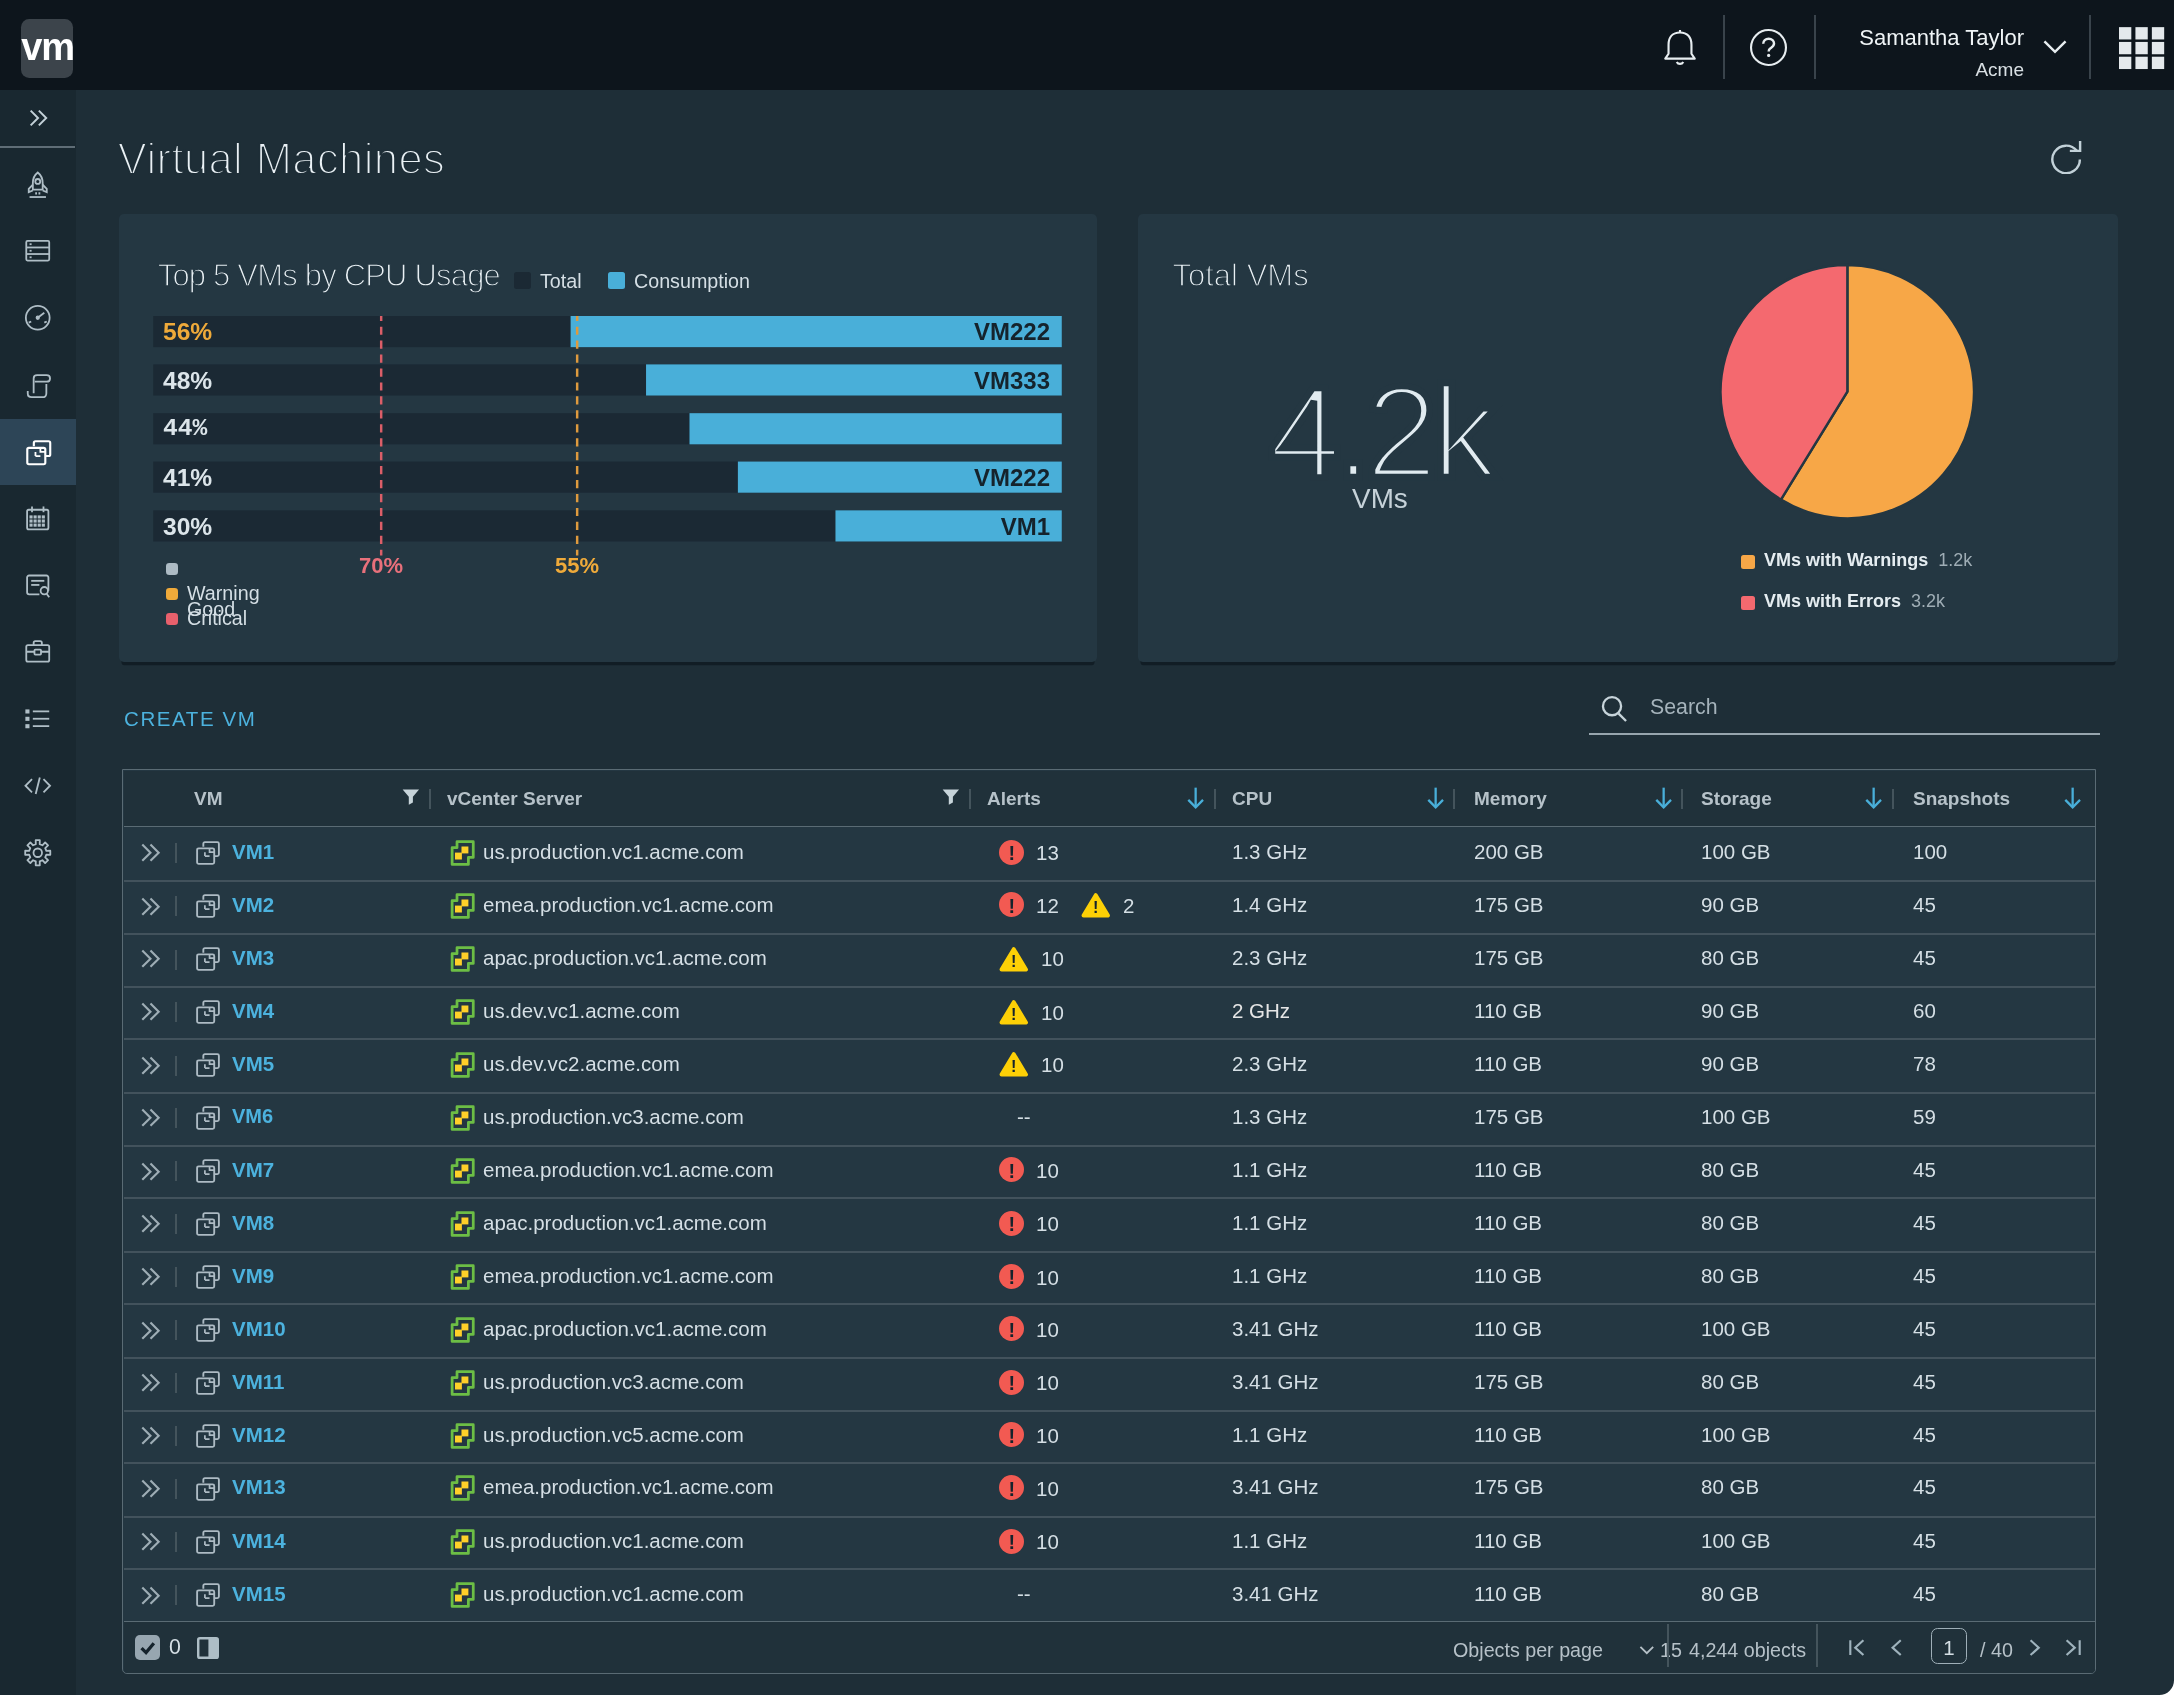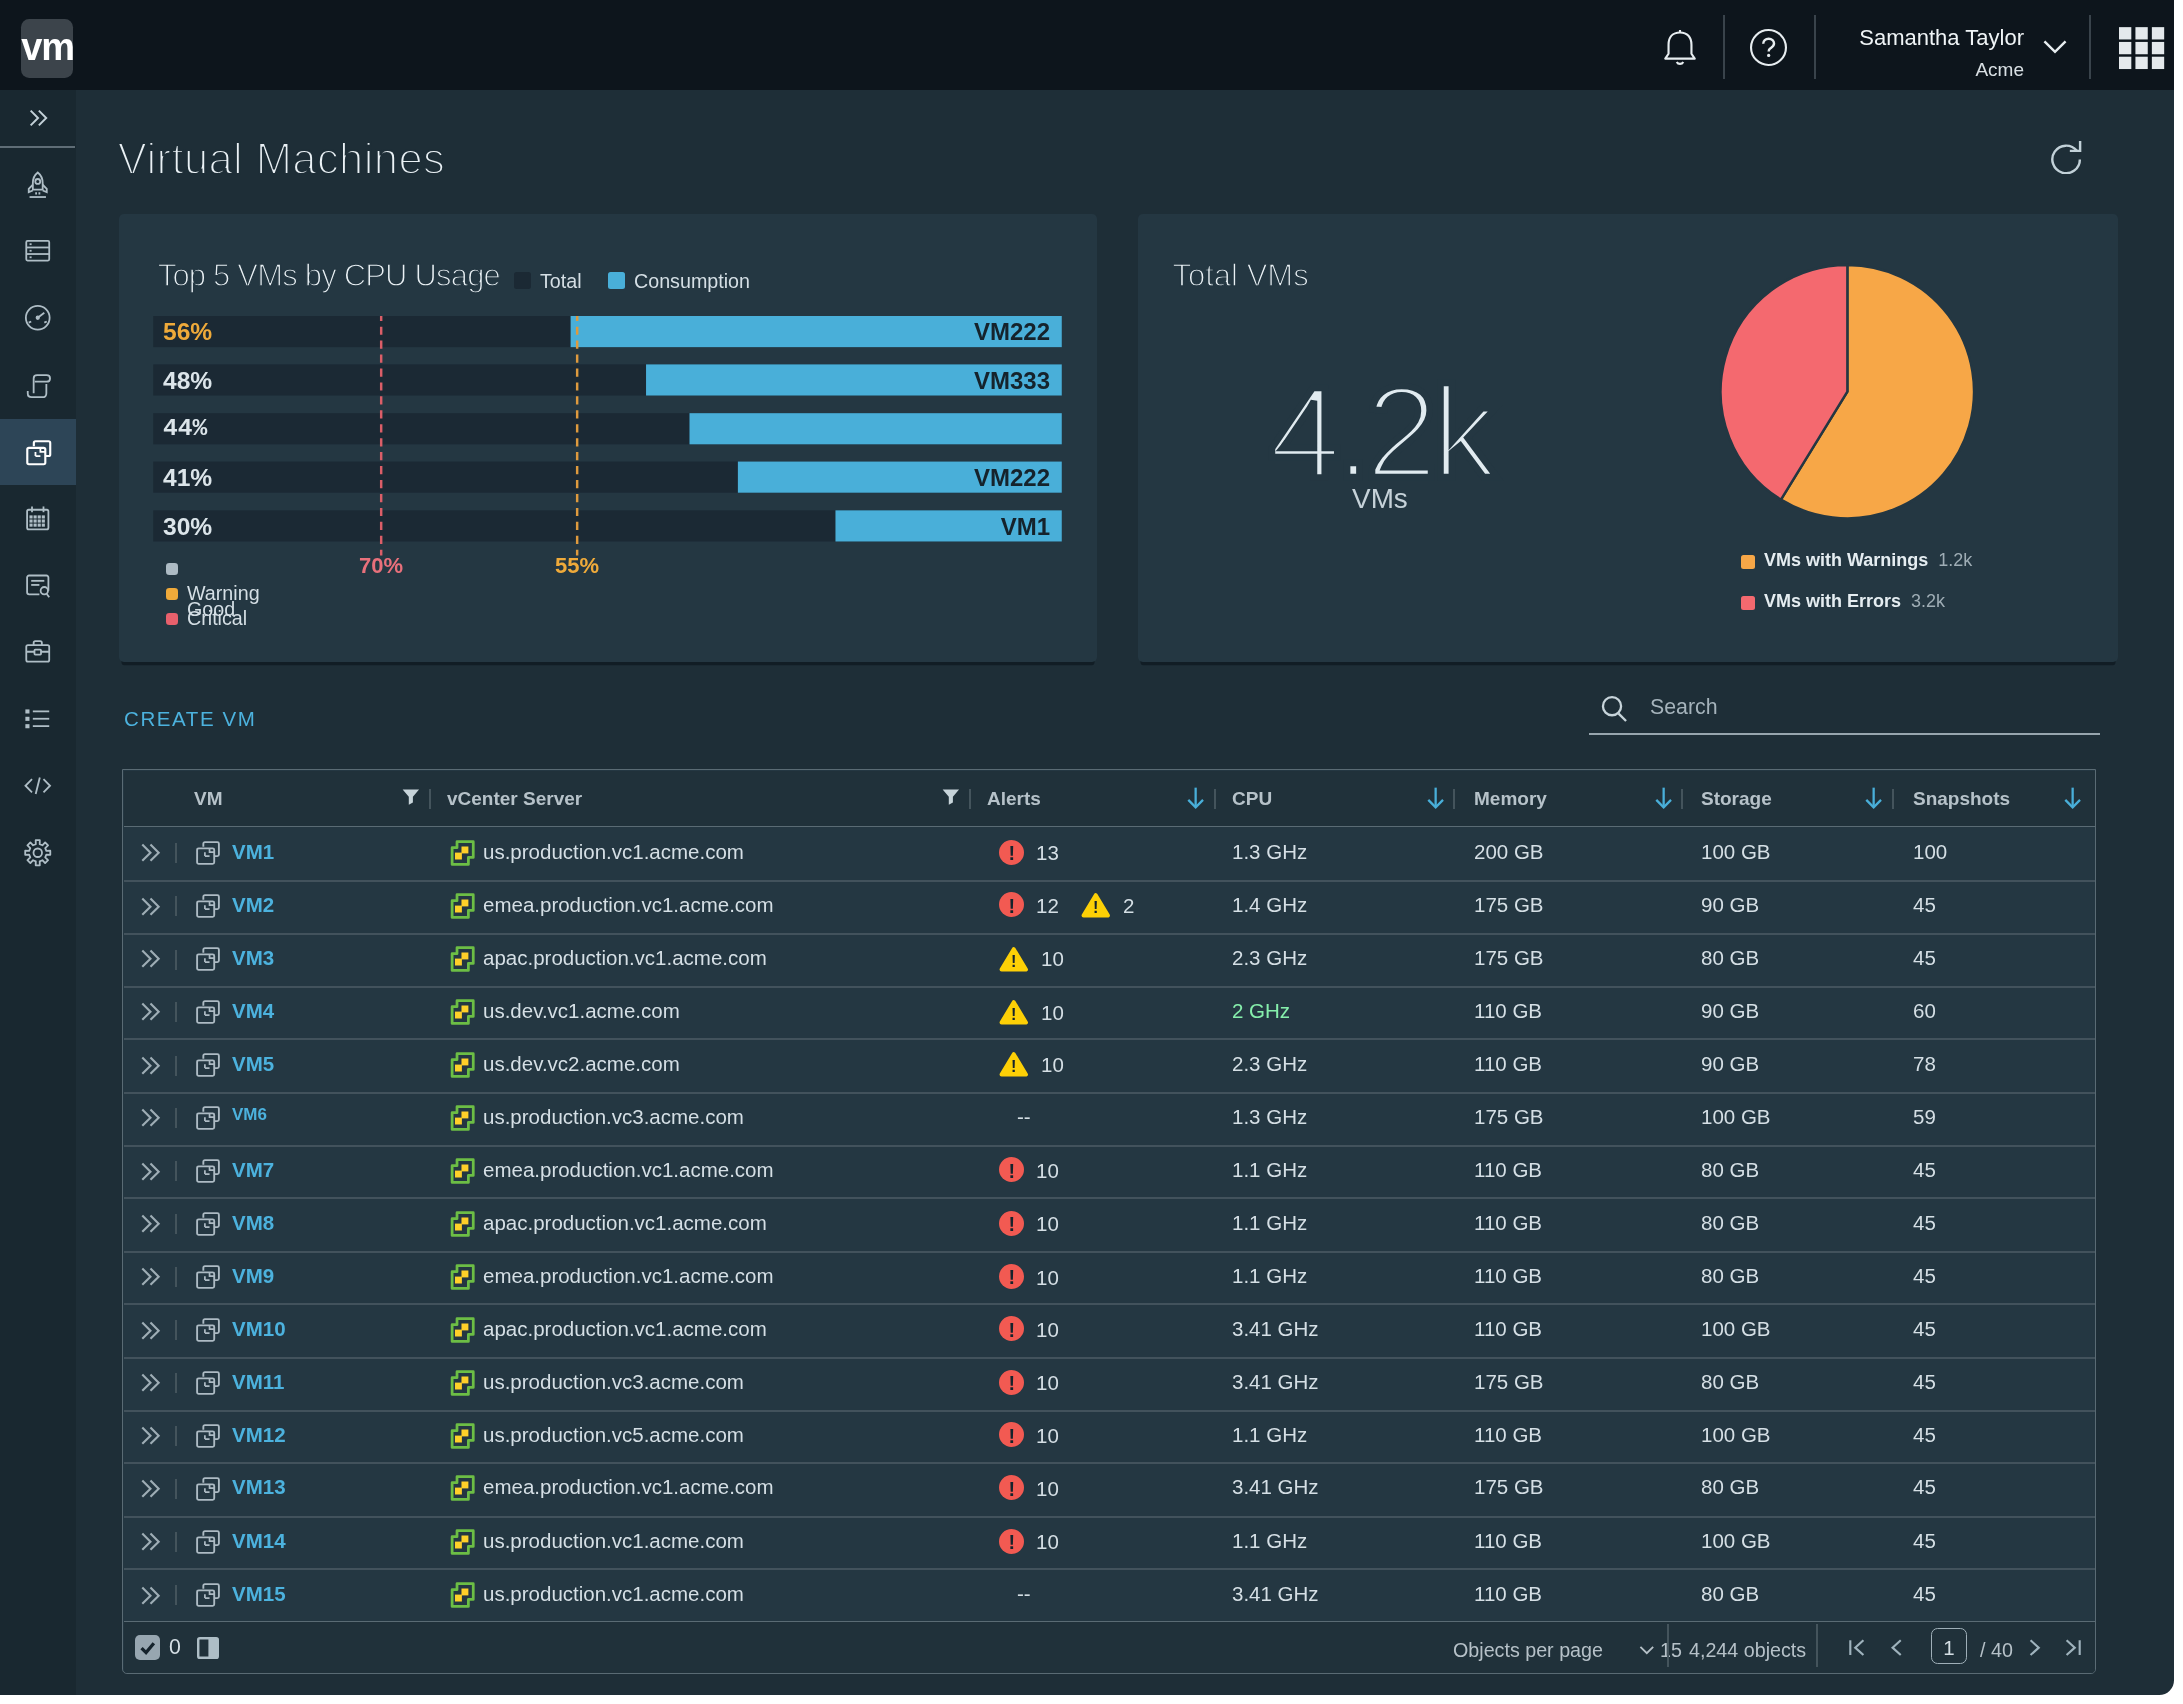--- a/index.html
+++ b/index.html
@@ -336,21 +336,21 @@
 <path d="M8.5 2 L28.5 2 L28.5 21.5 L22.5 21.5 L22.5 30 L2.5 30 L2.5 9.5 L8.5 9.5 Z" fill="none" stroke="#6CBE45" stroke-width="3.4" stroke-linejoin="round"></path>
 <rect x="14" y="8" width="8.5" height="8.5" fill="#FFD029"></rect>
       <rect x="6" y="15.5" width="8.5" height="8.5" fill="#FFD029"></rect>
     </svg>
 <div class="abs" style="left:483px;top:999px;font-size:20.5px;color:#D5DFE5;">us.dev.vc1.acme.com</div>
 <svg class="abs" style="left:999px;top:999px;" width="29.5" height="26" viewBox="0 0 36 32">
       <path d="M18 4 L33 29 L3 29 Z" fill="#FDD006" stroke="#FDD006" stroke-width="5" stroke-linejoin="round"></path>
       <text x="18" y="26" text-anchor="middle" font-size="20" font-weight="bold" fill="#15232C">!</text>
     </svg>
     <div class="abs" style="left:1041px;top:1001px;font-size:20.5px;color:#D5DFE5;">10</div>
-<div class="abs" style="left:1232px;top:999px;font-size:20.5px;color:#86efac;">2 GHz</div>
+<div class="abs" style="left:1232px;top:999px;font-size:20.5px;color:#e5e5e5;">2 GHz</div>
 <div class="abs" style="left:1474px;top:999px;font-size:20.5px;color:#D5DFE5;">110 GB</div>
 <div class="abs" style="left:1701px;top:999px;font-size:20.5px;color:#D5DFE5;">90 GB</div>
 <div class="abs" style="left:1913px;top:999px;font-size:20.5px;color:#D5DFE5;">60</div>
 <div class="abs" style="left:124px;top:1038px;width:1971px;height:1.6px;background:#42525C;"></div>
 <svg class="abs" style="left:139px;top:1055px;" width="24.6" height="21.3" viewBox="0 0 30 26" fill="none" stroke="#9EADB5" stroke-width="2.6">
       <polyline points="4,3 14,13 4,23"></polyline>
       <polyline points="14,3 24,13 14,23"></polyline>
     </svg>
 <div class="abs" style="left:175px;top:1056px;width:1.6px;height:19.7px;background:#44545C;"></div>
 <svg class="abs" style="left:194px;top:1051px;" width="28" height="28" viewBox="0 0 36 36" fill="none" stroke="#ADBBC4" stroke-width="2.4">
@@ -378,21 +378,21 @@
 <svg class="abs" style="left:139px;top:1107px;" width="24.6" height="21.3" viewBox="0 0 30 26" fill="none" stroke="#9EADB5" stroke-width="2.6">
       <polyline points="4,3 14,13 4,23"></polyline>
       <polyline points="14,3 24,13 14,23"></polyline>
     </svg>
 <div class="abs" style="left:175px;top:1108px;width:1.6px;height:19.7px;background:#44545C;"></div>
 <svg class="abs" style="left:194px;top:1104px;" width="28" height="28" viewBox="0 0 36 36" fill="none" stroke="#ADBBC4" stroke-width="2.4">
 <path d="M12 10 L12 6 C12 4.8 12.8 4 14 4 L30 4 C31.2 4 32 4.8 32 6 L32 20 C32 21.2 31.2 22 30 22 L26 22"></path>
 <rect x="4" y="12" width="22" height="20" rx="2"></rect>
       <path d="M14 22 L14 17 M14 22 L20 22 M20 12 L20 17 L26 17" stroke-width="2.2"></path>
     </svg>
-<div class="abs" style="left:232px;top:1105px;font-size:17px;font-weight:bold;color:#4CB2DE;">VM6</div>
+<div class="abs" style="left:232px;top:1105px;font-size:20px;font-weight:bold;color:#4CB2DE;">VM6</div>
 <svg class="abs" style="left:450px;top:1105px;" width="25.4" height="26" viewBox="0 0 31 32">
 <path d="M8.5 2 L28.5 2 L28.5 21.5 L22.5 21.5 L22.5 30 L2.5 30 L2.5 9.5 L8.5 9.5 Z" fill="none" stroke="#6CBE45" stroke-width="3.4" stroke-linejoin="round"></path>
 <rect x="14" y="8" width="8.5" height="8.5" fill="#FFD029"></rect>
       <rect x="6" y="15.5" width="8.5" height="8.5" fill="#FFD029"></rect>
     </svg>
 <div class="abs" style="left:483px;top:1105px;font-size:20.5px;color:#D5DFE5;">us.production.vc3.acme.com</div>
 <div class="abs" style="left:1017px;top:1105px;font-size:20.5px;color:#D5DFE5;">--</div>
 <div class="abs" style="left:1232px;top:1105px;font-size:20.5px;color:#D5DFE5;">1.3 GHz</div>
 <div class="abs" style="left:1474px;top:1105px;font-size:20.5px;color:#D5DFE5;">175 GB</div>
 <div class="abs" style="left:1701px;top:1105px;font-size:20.5px;color:#D5DFE5;">100 GB</div>

